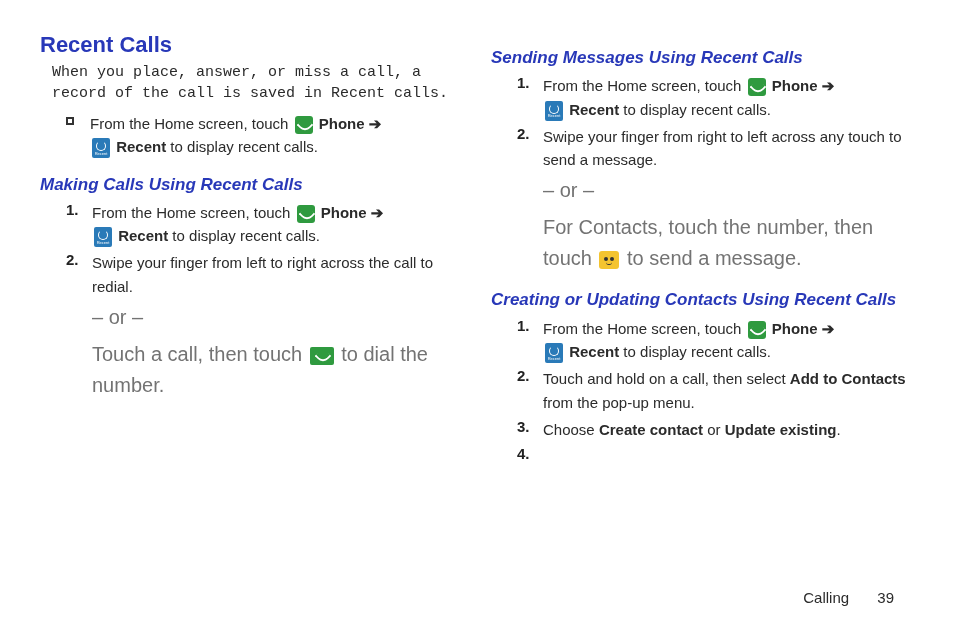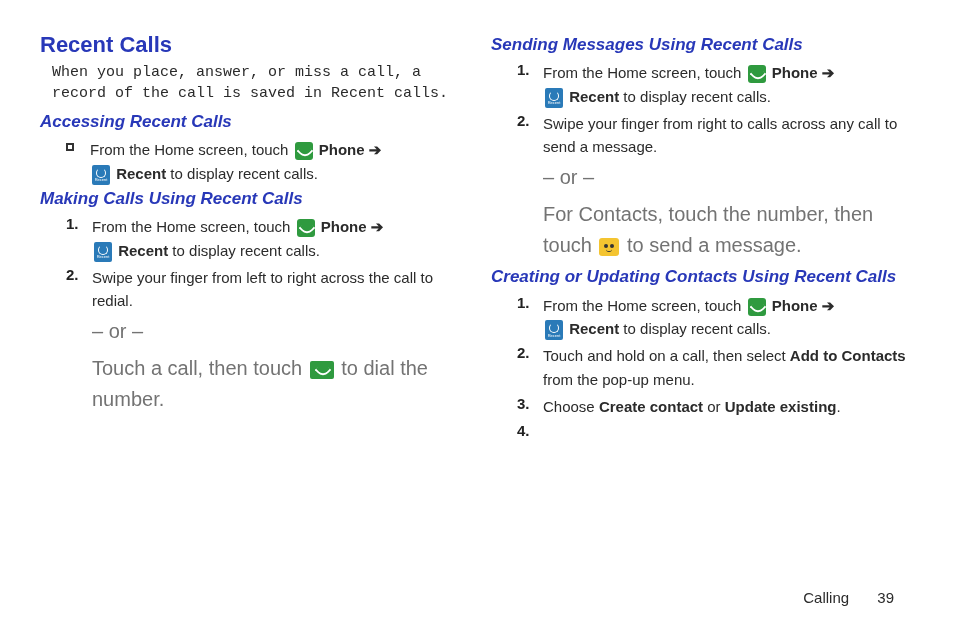--- a/index.html
+++ b/index.html
@@ -33,21 +33,21 @@
       margin-bottom: 8px;
       line-height: 1.4;
       font-family: Liberation Mono, monospace;
       font-stretch: condensed;
     }
     h2 {
       font-size: 17px;
       font-weight: bold;
       font-style: italic;
       color: #2838b8;
-      margin-top: 3px;
+      margin-top: 16px;
       margin-bottom: 6px;
       line-height: 1.2;
     }
     .bullet-item, .num-item {
       display: flex;
       margin-bottom: 4px;
       padding-left: 26px;
     }
     .bullet-marker {
       display: inline-block;
@@ -211,21 +211,20 @@
     .arrow { font-weight: bold; }
   </style>
 </head>
 <body>
 
 <div class="columns">
   <div class="col">
     <h1>Recent Calls</h1>
     <p class="intro">When you place, answer, or miss a call, a record of the call is saved in Recent calls.</p>
 
-    <h2>Accessing Recent Calls</h2>
     <div class="bullet-item">
       <span class="bullet-marker"></span>
       <span class="item-text">
         <span>From the Home screen, touch </span><span class="icon-phone"></span>
         <span class="bold">Phone</span>
         <span class="bold arrow">➔</span>
         <br>
         <span class="icon-recent"></span>
         <span class="bold">Recent</span><span> to display recent calls.</span>
       </span>
@@ -261,21 +260,21 @@
         <span>From the Home screen, touch </span><span class="icon-phone"></span>
         <span class="bold">Phone</span>
         <span class="bold arrow">➔</span>
         <br>
         <span class="icon-recent"></span>
         <span class="bold">Recent</span><span> to display recent calls.</span>
       </span>
     </div>
     <div class="num-item">
       <span class="num-marker">2.</span>
-      <span class="item-text">Swipe your finger from right to calls across any call to send a message.</span>
+      <span class="item-text">Swipe your finger from right to left across any touch to send a message.</span>
     </div>
     <div class="sub-line">– or –</div>
     <div class="sub-line">
       <span>For Contacts, touch the number, then touch </span><span class="icon-msg"></span><span> to send a message.</span>
     </div>
 
     <h2>Creating or Updating Contacts Using Recent Calls</h2>
     <div class="num-item">
       <span class="num-marker">1.</span>
       <span class="item-text">

